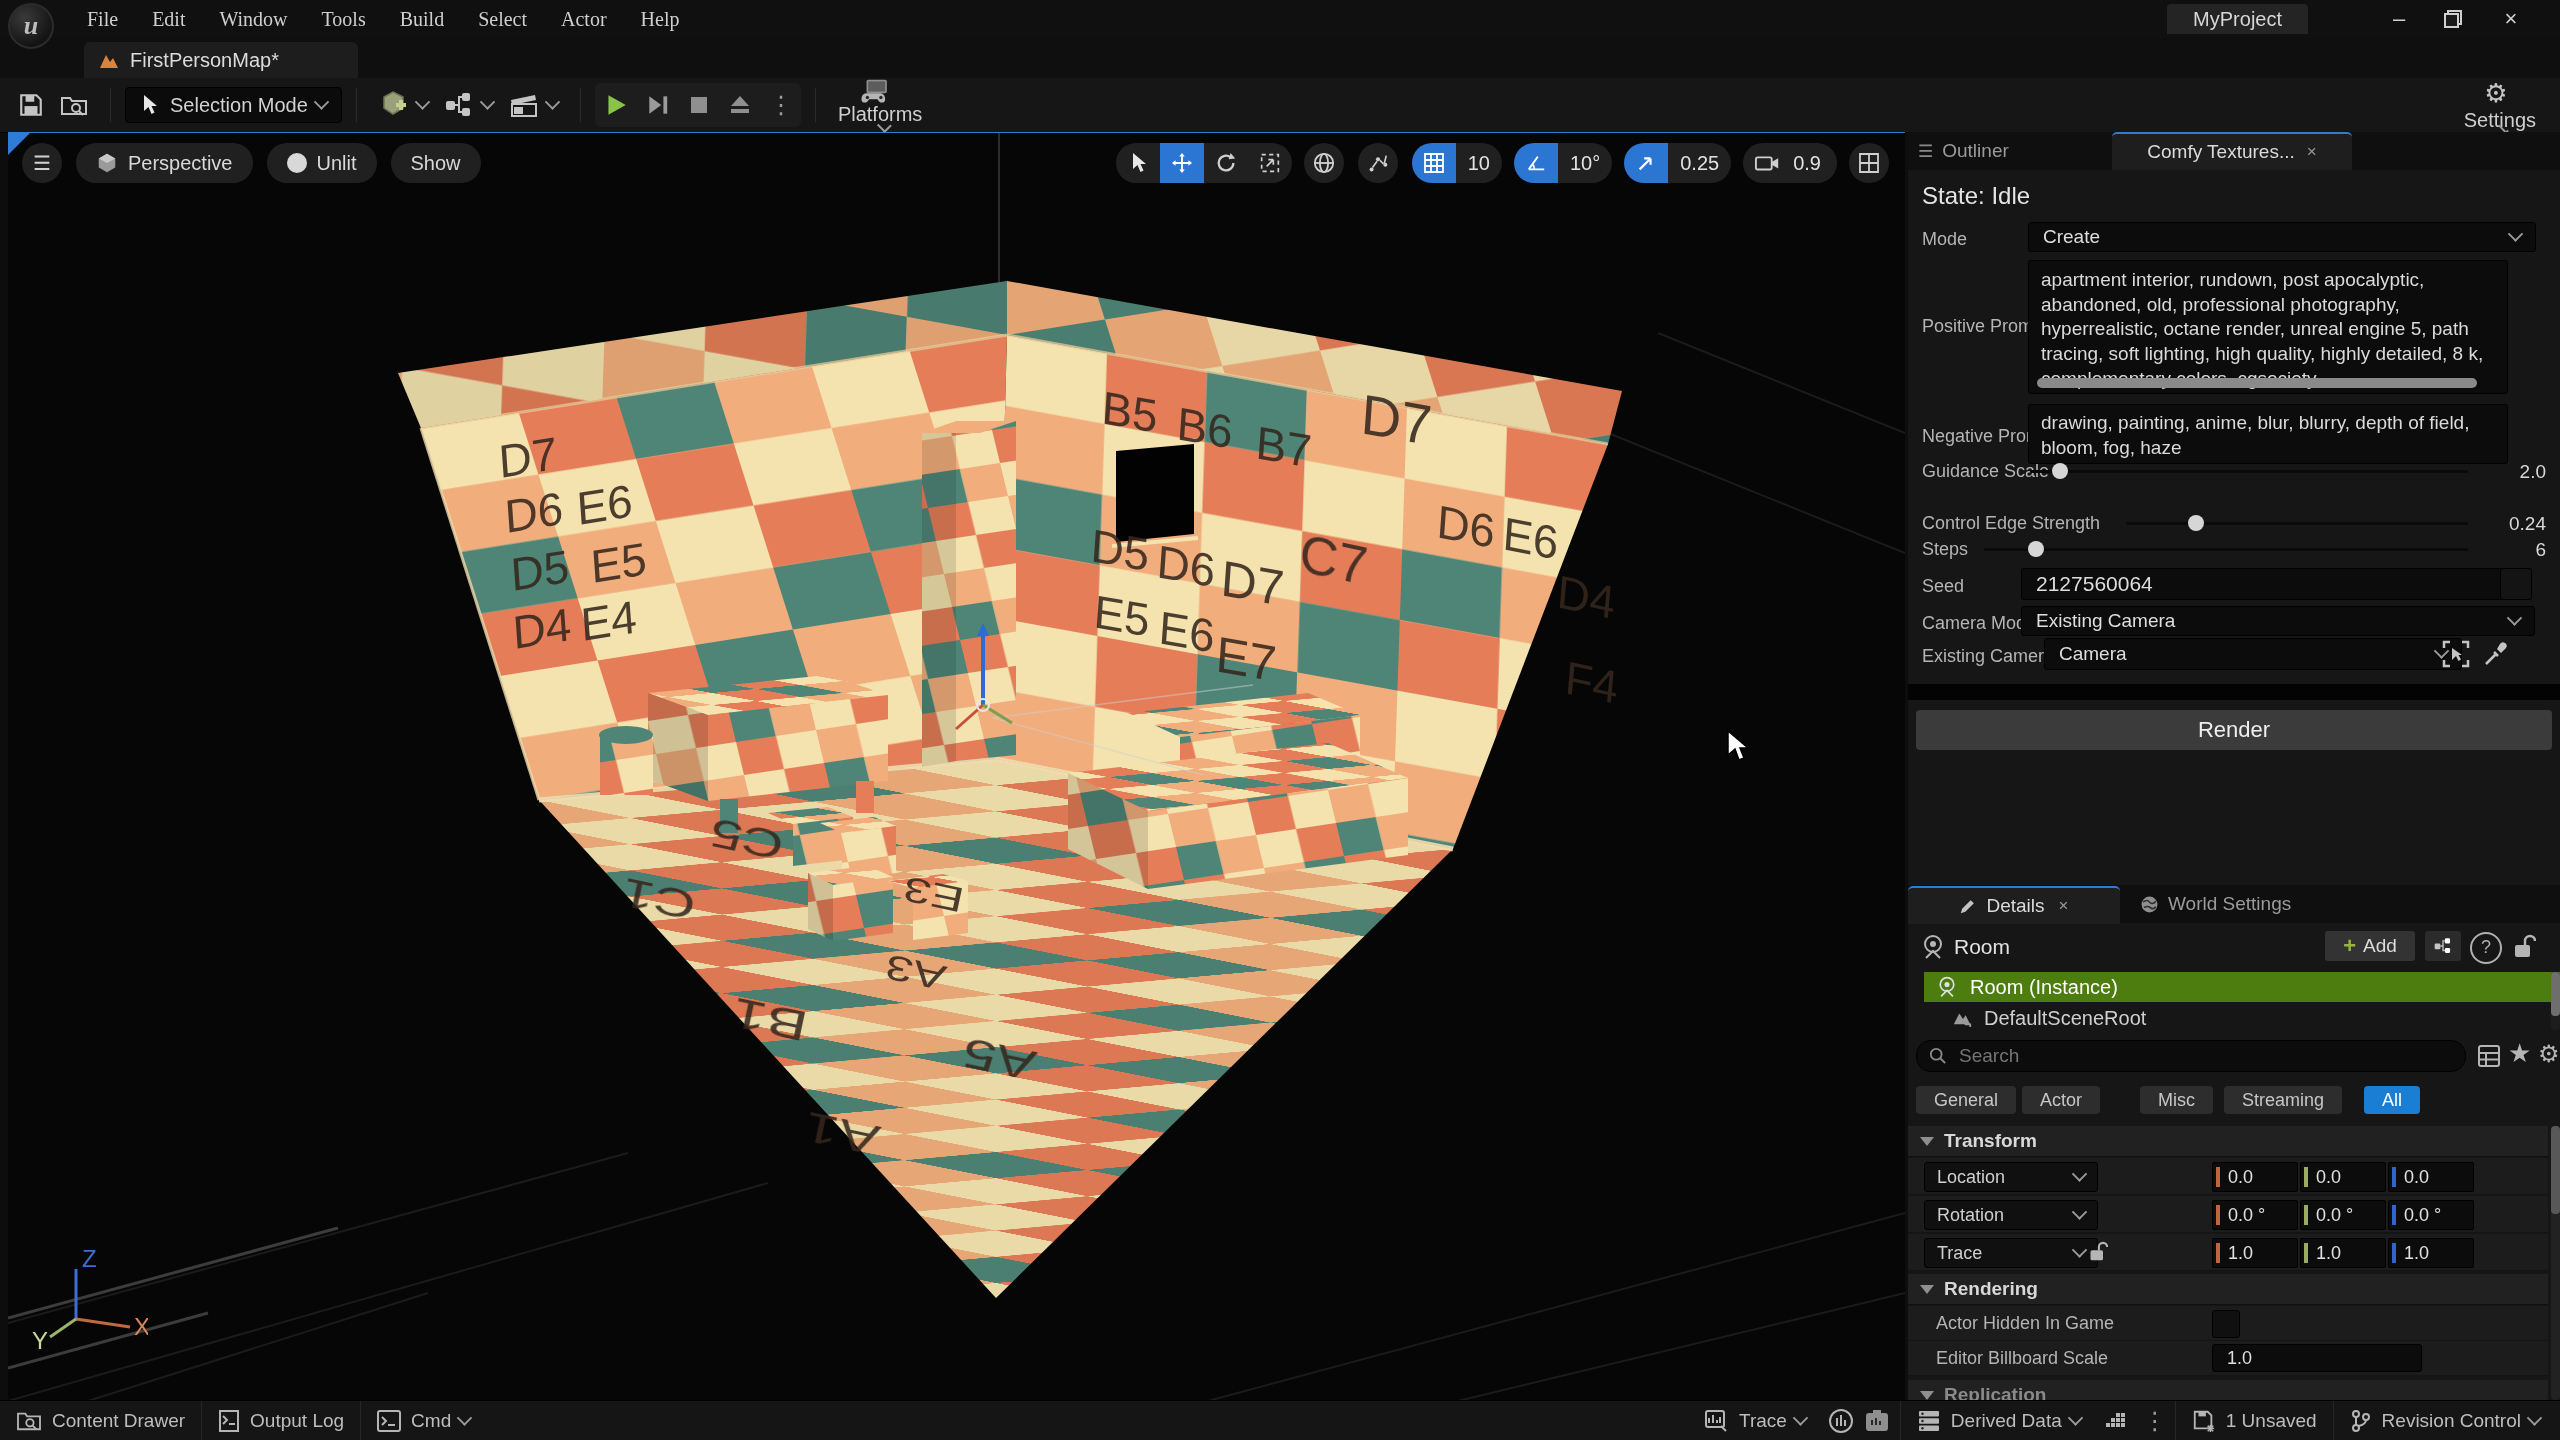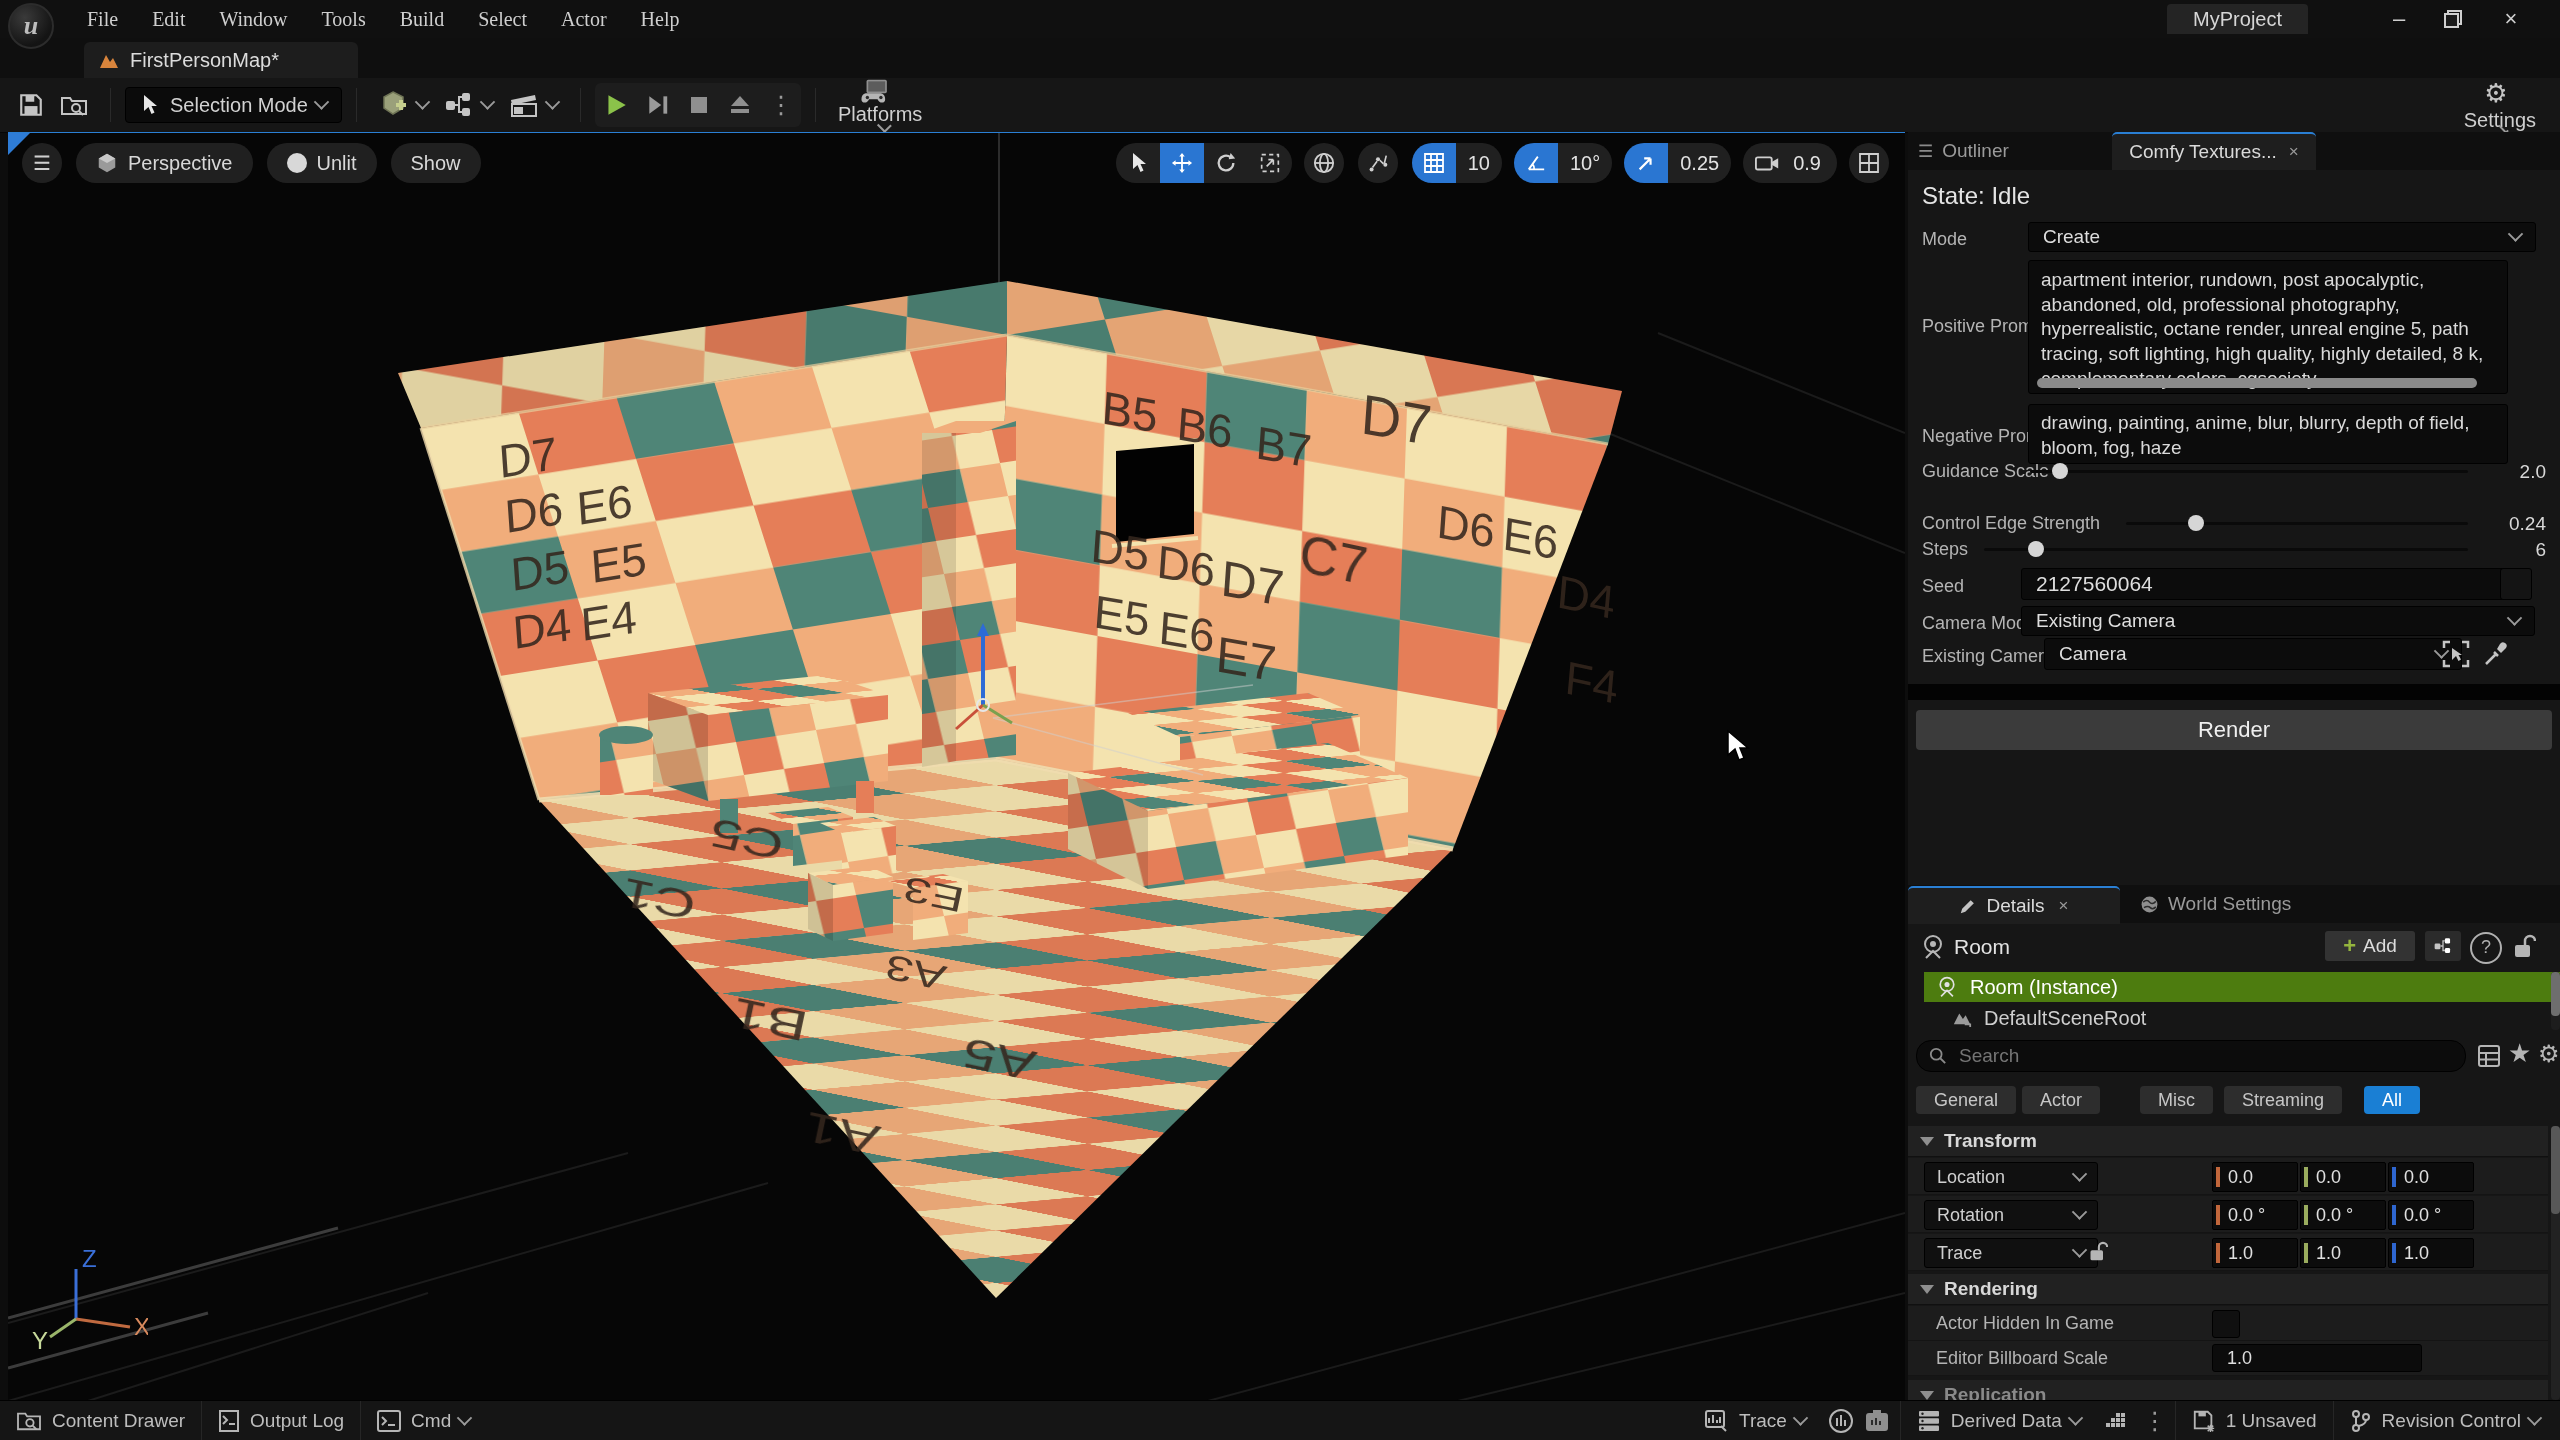--- a/index.html
+++ b/index.html
@@ -481,21 +481,21 @@
     </svg>
   </div>
 
   <div id="rpanel" class="abs">
 
     <div class="strip" style="top:0"></div>
     <div class="dimtab" style="left:10px;top:0">
       <span style="font-size:17px;margin-right:9px;color:#8a8a8a">☰</span>
       <span>Outliner</span>
     </div>
-    <div class="ptab" style="left:204px;top:0;width:204px">
+    <div class="ptab" style="left:204px;top:0;width:240px">
       <span>Comfy Textures...</span>
       <span style="margin-left:12px;color:#9a9a9a;font-size:17px">×</span>
     </div>
 
     <div class="abs" style="left:14px;top:50px;font-size:24px;color:#e4e4e4">State: Idle</div>
 
     <div class="lbl" style="left:14px;top:97px">Mode</div>
     <div class="ddbox" style="left:120px;top:90px;width:478px;height:28px">
       <span>Create</span>
         <span class="chev"></span>

